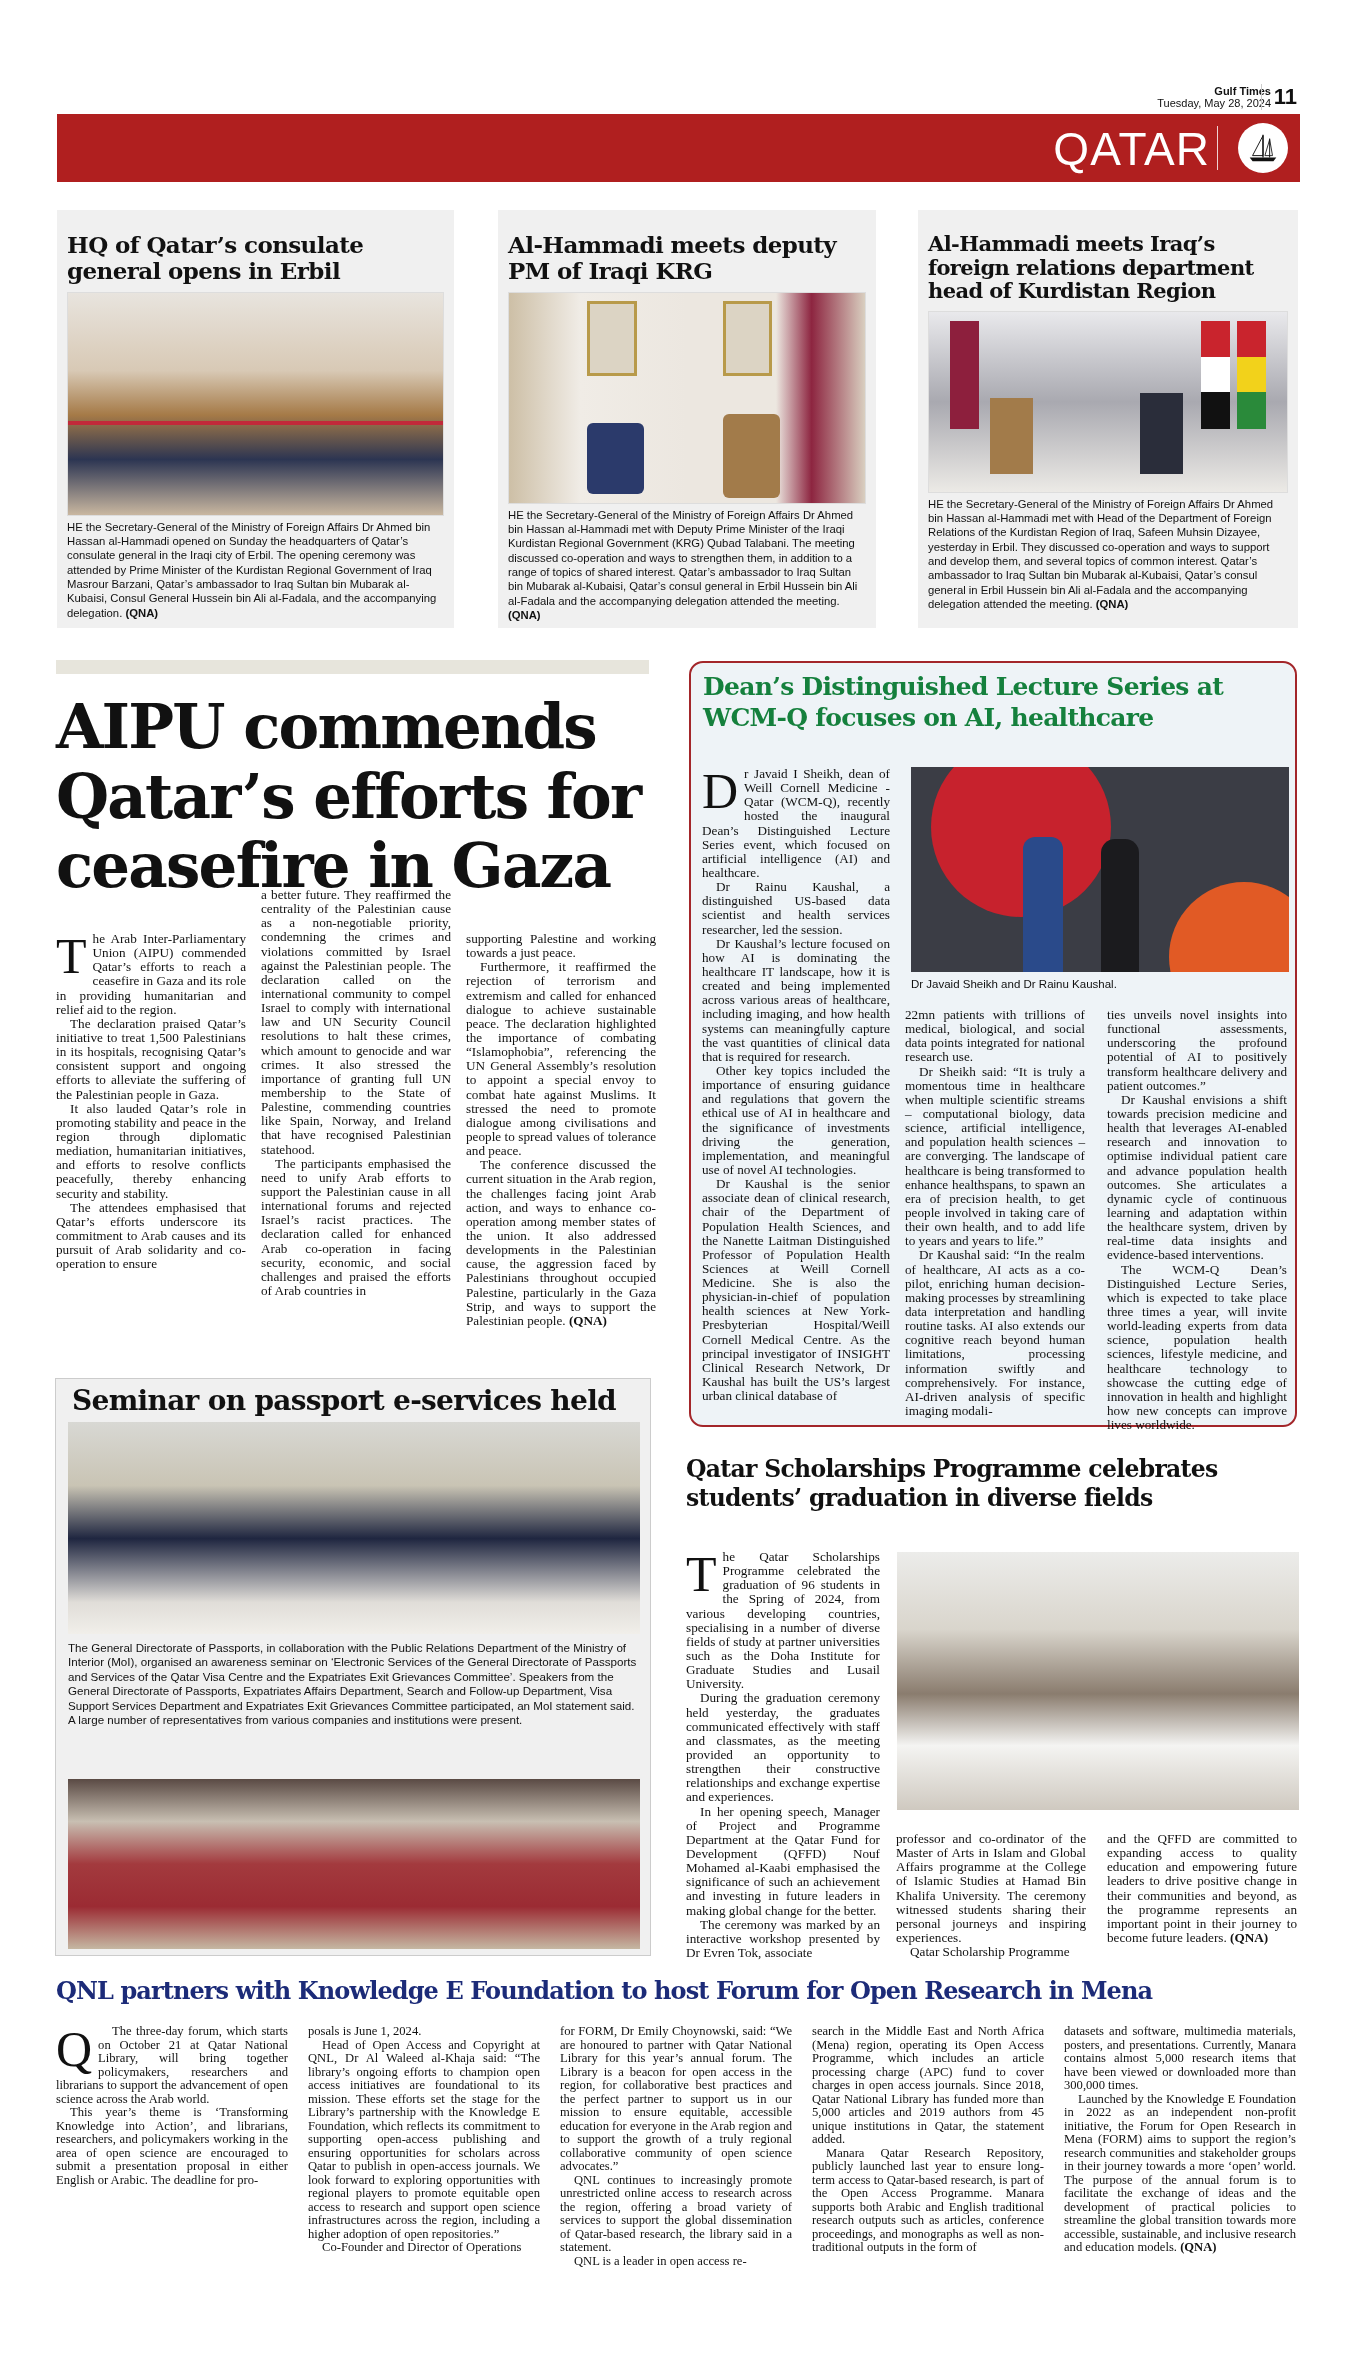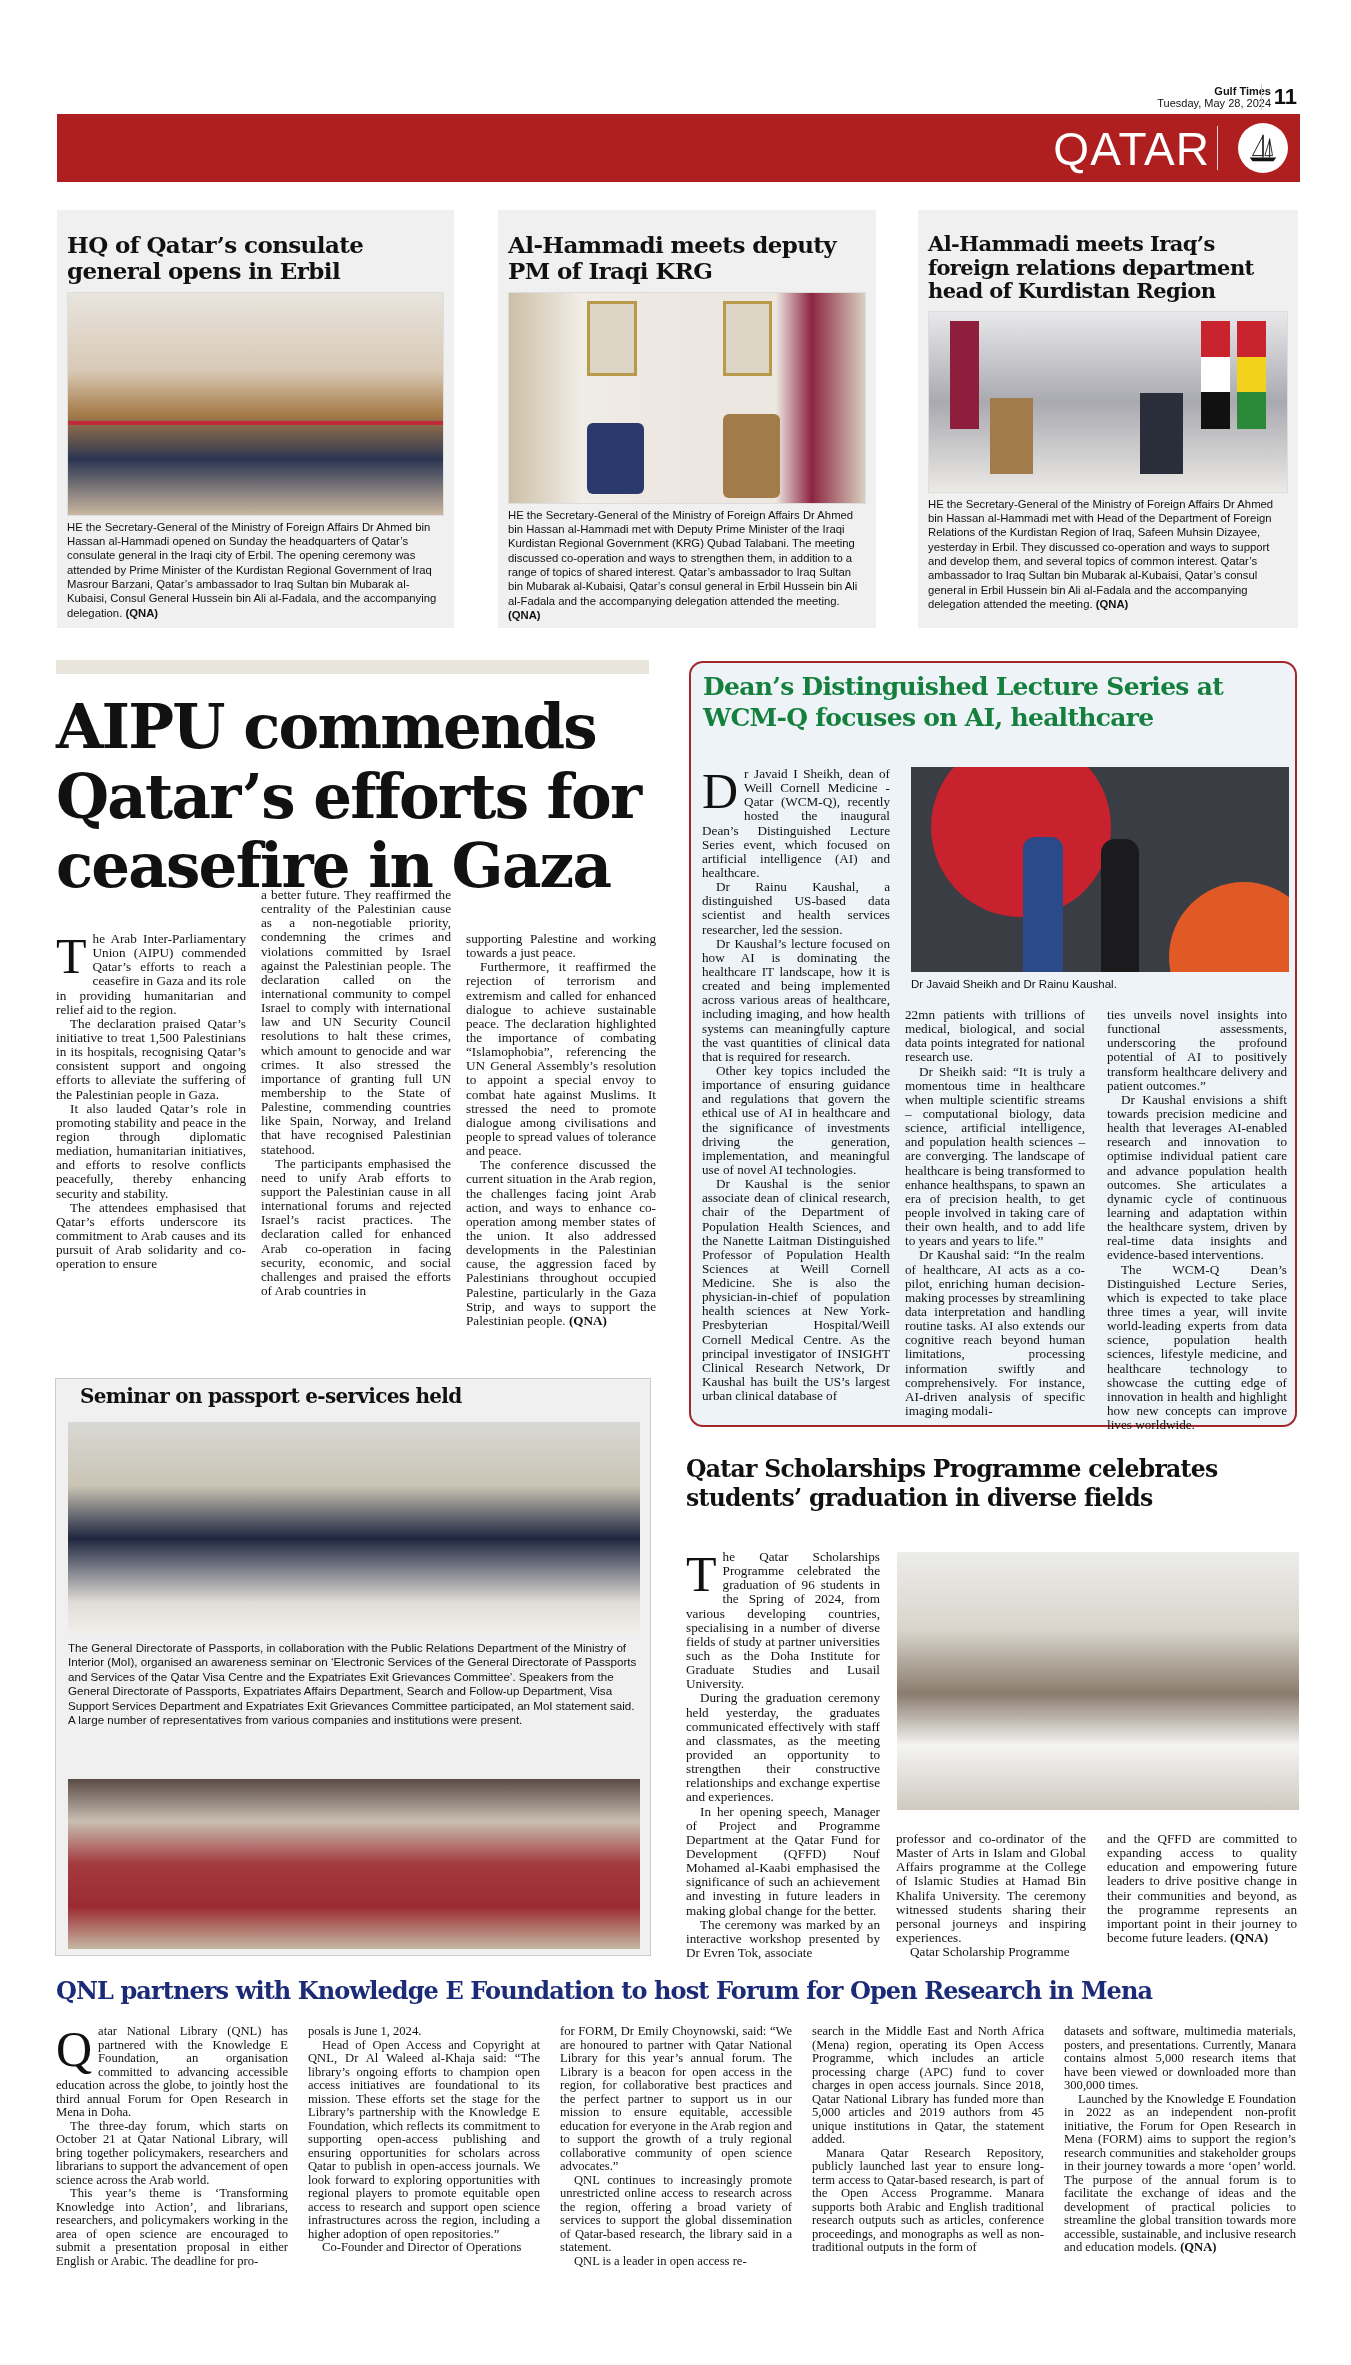--- a/index.html
+++ b/index.html
@@ -30,21 +30,21 @@
   .body-cols p.first { text-indent: 0; }
   .dropcap { float: left; font-family: "Liberation Serif", serif; font-size: 50px; line-height: 40px; margin: 4px 6px 0 0; }
   .col { position: absolute; }
 
   
   #wcm-box { left: 689px; top: 661px; width: 608px; height: 766px; border: 2px solid #a3262a; border-radius: 14px; background: #eef3f7; }
   #wcm-title { left: 12px; top: 8px; width: 590px; color: #15803d; font-family: "DejaVu Serif", serif; font-weight: bold; font-size: 25px; line-height: 1.25; letter-spacing: -0.7px; }
 
   
   #seminar-box { left: 55px; top: 1378px; width: 596px; height: 578px; background: #f0f0f0; border: 1px solid #ccc; }
-  #seminar-title { left: 24px; top: 5px; font-family: "DejaVu Serif", serif; font-weight: 900; font-size: 20px; letter-spacing: -0.7px; }
+  #seminar-title { left: 16px; top: 5px; font-family: "DejaVu Serif", serif; font-weight: 900; font-size: 28px; letter-spacing: -0.7px; }
   
   #sch-title { left: 686px; top: 1455px; width: 620px; font-family: "DejaVu Serif", serif; font-weight: 900; font-size: 23.5px; line-height: 1.25; letter-spacing: -0.7px; }
   
   #qnl-title { left: 56px; top: 1976px; width: 1250px; color: #1c2b78; font-family: "DejaVu Serif", serif; font-weight: 900; font-size: 24px; letter-spacing: -0.9px; }
   .qnl-col { font-size: 12.6px; }
 </style>
 </head>
 <body>
 
 <div class="abs" id="masthead-info">
@@ -172,21 +172,20 @@
   </div>
   <div class="col" style="left:1107px;top:1832px;width:190px;">
     <p class="first"><span>and the QFFD are committed to expanding access to quality education and empowering future leaders to drive positive change in their communities and beyond, as the programme represents an important point in their journey to become future leaders.</span> <b>(QNA)</b></p>
   </div>
 </div>
 
 <h2 class="abs" id="qnl-title">QNL partners with Knowledge E Foundation to host Forum for Open Research in Mena</h2>
 <div class="body-cols qnl-col">
   <div class="col" style="left:56px;top:2025px;width:232px;">
     <span class="dropcap">Q</span>
-    <p class="first">atar National Library (QNL) has partnered with the Knowledge E Foundation, an organisation committed to advancing accessible education across the globe, to jointly host the third annual Forum for Open Research in Mena in Doha.</p>
     <p>The three-day forum, which starts on October 21 at Qatar National Library, will bring together policymakers, researchers and librarians to support the advancement of open science across the Arab world.</p>
     <p>This year’s theme is ‘Transforming Knowledge into Action’, and librarians, researchers, and policymakers working in the area of open science are encouraged to submit a presentation proposal in either English or Arabic. The deadline for pro-</p>
   </div>
   <div class="col" style="left:308px;top:2025px;width:232px;">
     <p class="first">posals is June 1, 2024.</p>
     <p>Head of Open Access and Copyright at QNL, Dr Al Waleed al-Khaja said: “The library’s ongoing efforts to champion open access initiatives are foundational to its mission. These efforts set the stage for the Library’s partnership with the Knowledge E Foundation, which reflects its commitment to supporting open-access publishing and ensuring opportunities for scholars across Qatar to publish in open-access journals. We look forward to exploring opportunities with regional players to promote equitable open access to research and support open science infrastructures across the region, including a higher adoption of open repositories.”</p>
     <p>Co-Founder and Director of Operations</p>
   </div>
   <div class="col" style="left:560px;top:2025px;width:232px;">
     <p class="first">for FORM, Dr Emily Choynowski, said: “We are honoured to partner with Qatar National Library for this year’s annual forum. The Library is a beacon for open access in the region, for collaborative best practices and the perfect partner to support us in our mission to ensure equitable, accessible education for everyone in the Arab region and to support the growth of a truly regional collaborative community of open science advocates.”</p>

